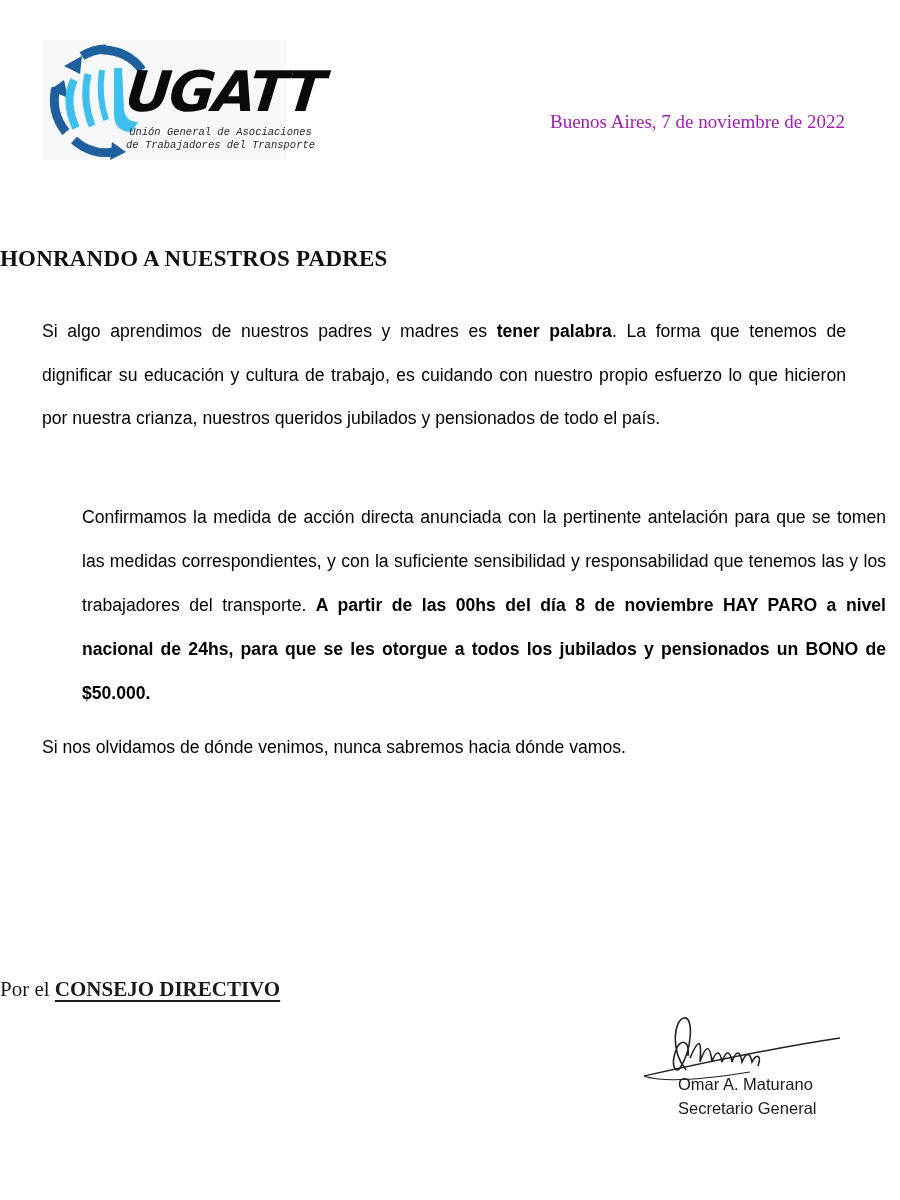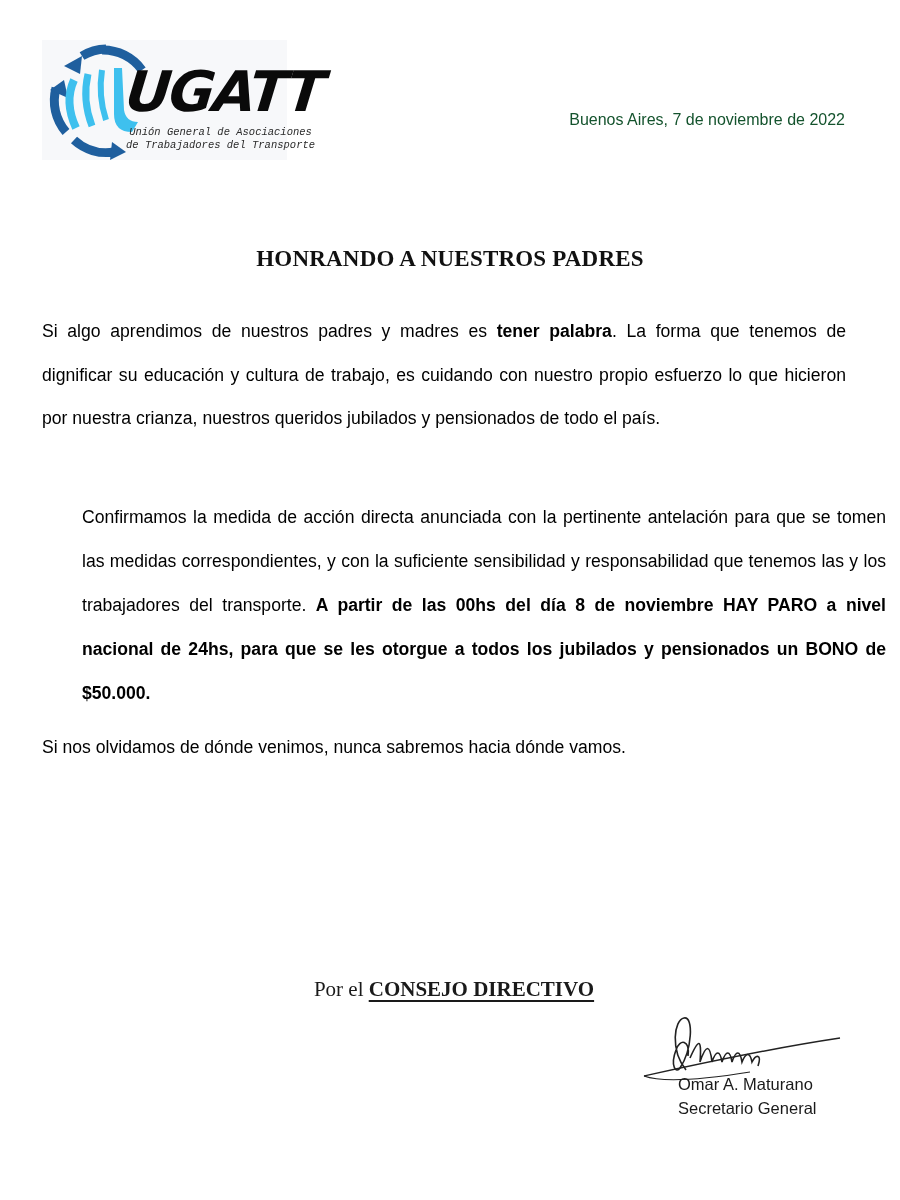--- a/index.html
+++ b/index.html
@@ -7,37 +7,37 @@
     .page { position: absolute; inset: 0; background: #ffffff; }
 
     
     .logo { position: absolute; left: 42px; top: 40px; width: 245px; height: 120px; background: #f7f8fa; }
     .logo svg { position: absolute; left: 0; top: 0; }
     .logo-word { position: absolute; left: 84px; top: 24px; font-family: "DejaVu Sans", sans-serif; font-weight: bold; font-style: italic;
       font-size: 56px; letter-spacing: -2px; color: #0a0a0a; line-height: 1; transform: skewX(-6deg); }
     .logo-sub { position: absolute; left: 84px; top: 86px; font-family: Liberation Mono, monospace; font-style: italic;
       font-size: 10.5px; color: #2a2a2a; line-height: 13px; white-space: nowrap; text-align: center; }
 
-    .date { position: absolute; right: 55px; top: 111px; font-family: Liberation Sans, sans-serif; font-size: 16px; color: #14532d; }
+    .date { position: absolute; right: 55px; top: 111px; font-family: Liberation Serif, serif; font-size: 19px; color: #a21caf; }
 
-    .title { position: absolute; left: 0; right: 0; top: 246px; text-align: center; font-family: "Liberation Serif", serif;
+    .title { position: absolute; left: 0; right: 0; top: 246px; font-family: "Liberation Serif", serif;
       font-weight: bold; font-size: 23px; color: #111; letter-spacing: 0.2px; }
 
     .body-text { position: absolute; left: 42px; width: 804px; font-family: "Liberation Sans", sans-serif; font-size: 17.6px;
       color: #000000; }
     .justify { text-align: justify; text-align-last: left; }
     .p1 { top: 310px; line-height: 43.5px; }
     .p2 { top: 495px; line-height: 44px; margin-left: 40px; }
     .p3 { top: 725px; line-height: 44px; }
     .p4 { top: 786px; line-height: 43px; }
     .p5 { top: 887px; line-height: 44px; font-weight: bold; }
     .bold { font-weight: bold; }
 
-    .sign-by { position: absolute; left: 0; right: 0; top: 977px; text-align: center; font-family: "Liberation Serif", serif;
-      font-size: 21px; color: #1a1a1a; padding-left: 8px; }
+    .sign-by { position: absolute; left: 0; right: 0; top: 977px; font-family: "Liberation Serif", serif;
+      font-size: 21px; color: #1a1a1a; padding-left: 0; }
     .sign-by .council { font-weight: bold; text-decoration: underline; text-underline-offset: 4px; }
 
     .signature { position: absolute; left: 640px; top: 1010px; width: 210px; height: 80px; }
     .signer { position: absolute; left: 678px; top: 1072px; font-family: "Liberation Sans", sans-serif; font-size: 16.5px;
       color: #1a1a1a; line-height: 24px; }
   </style>
 </head>
 <body>
 
 <div class="page">

